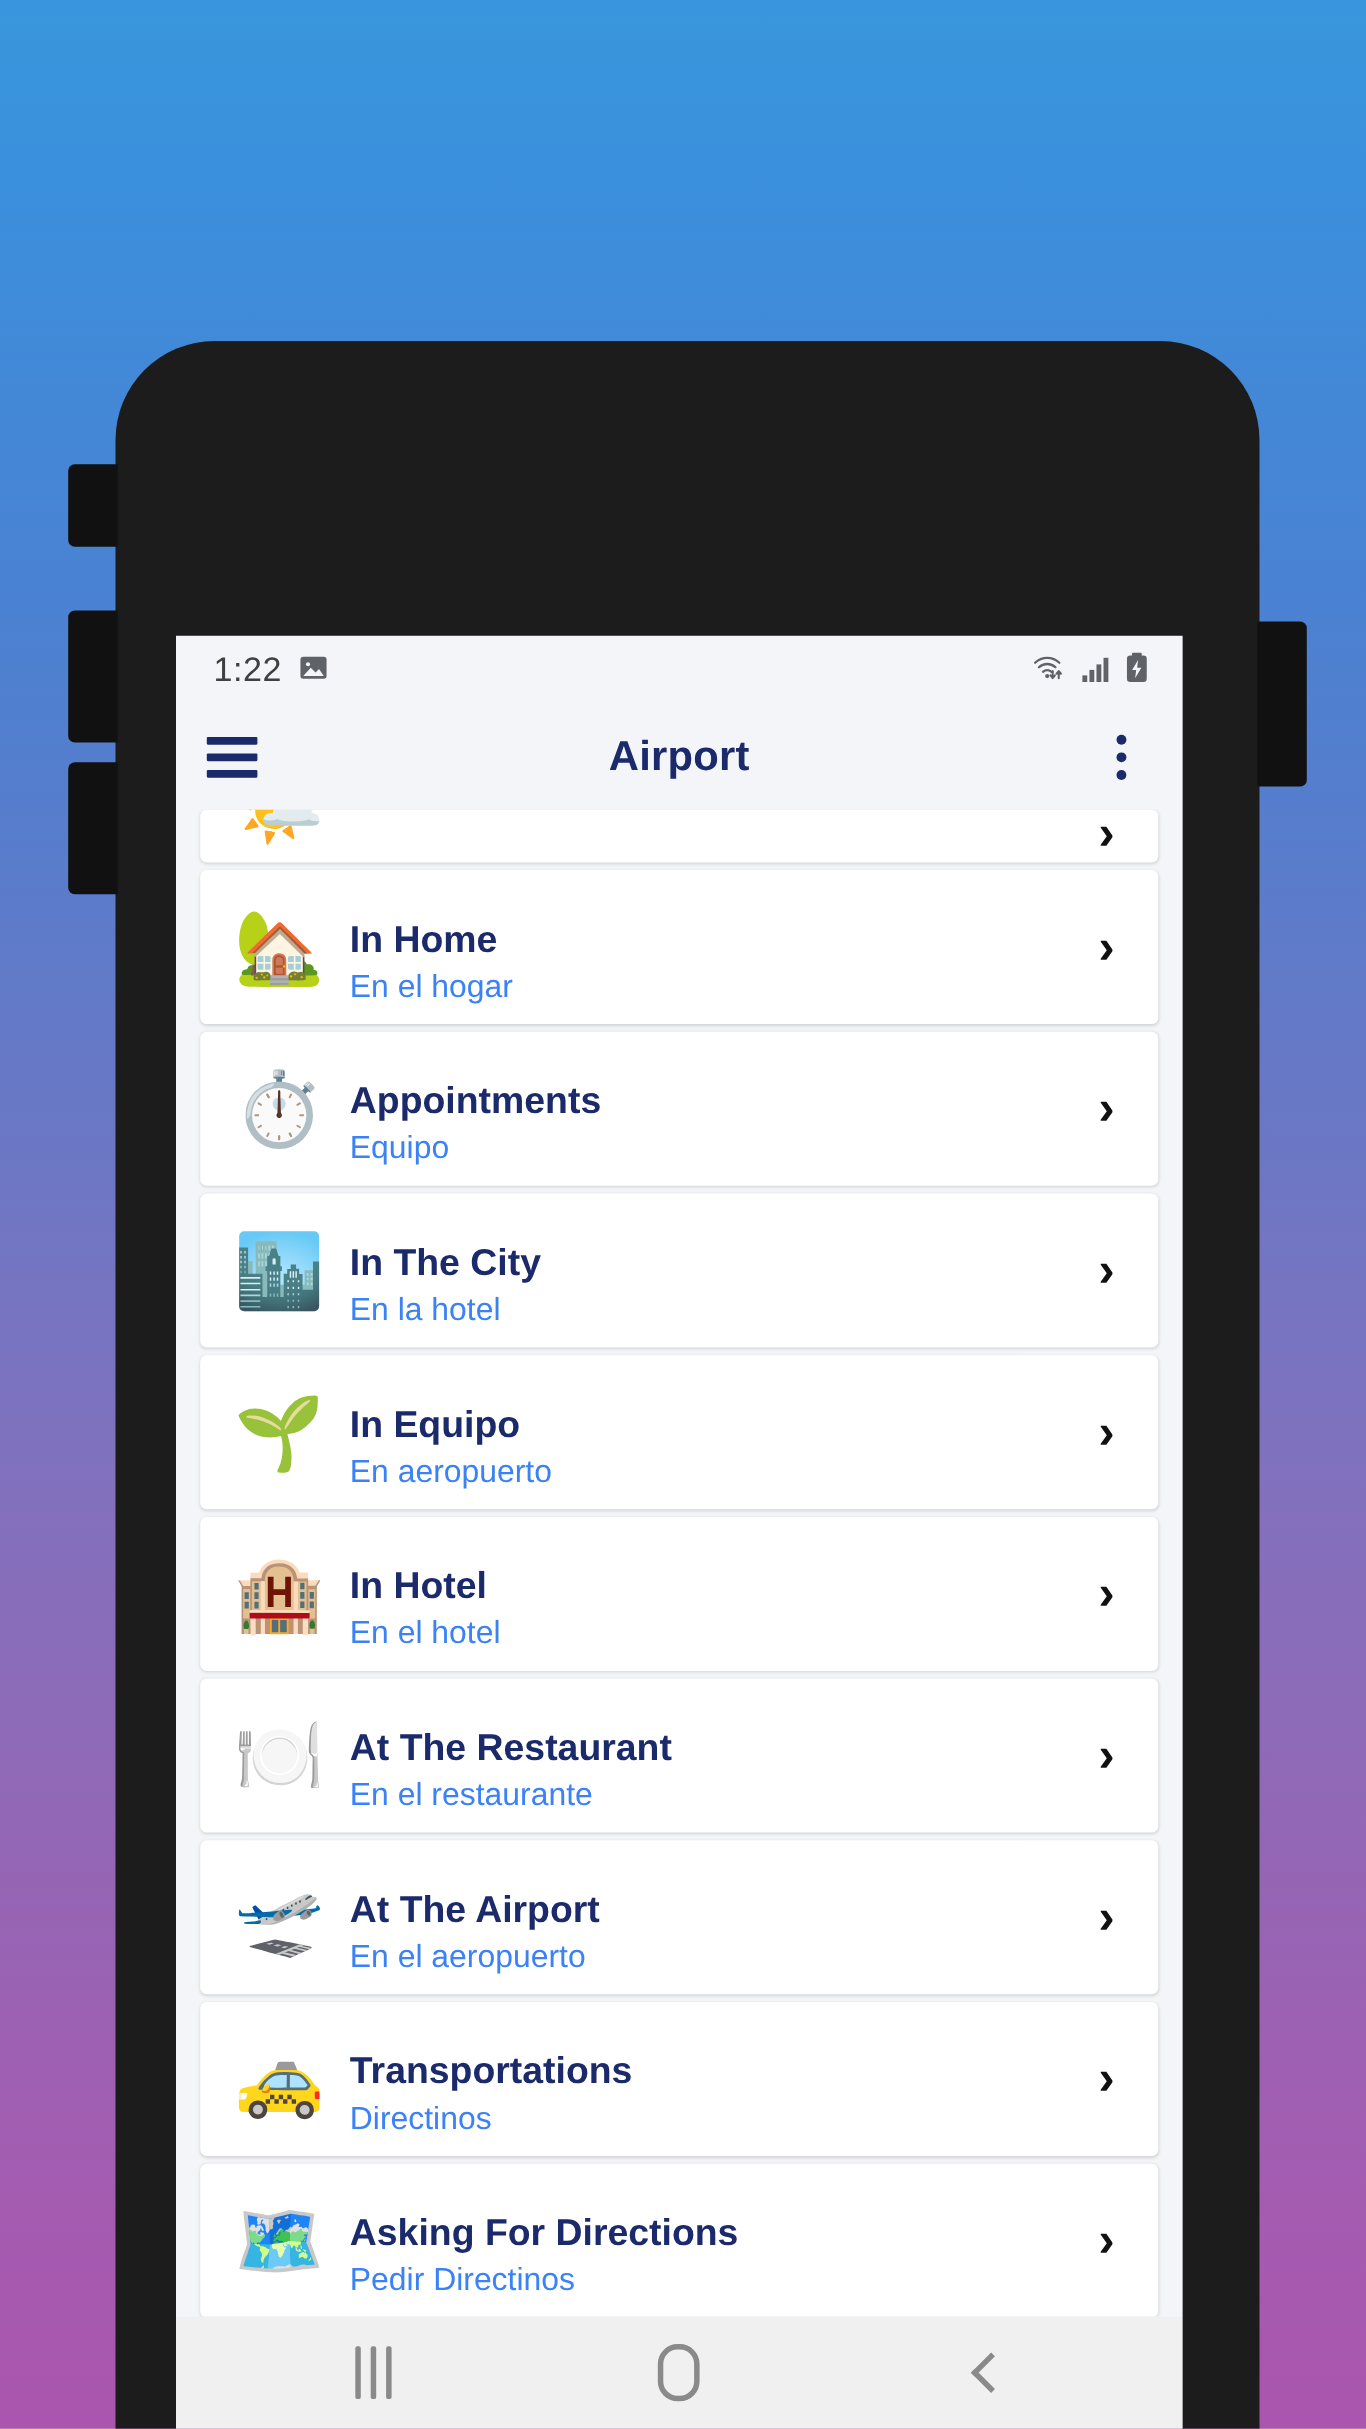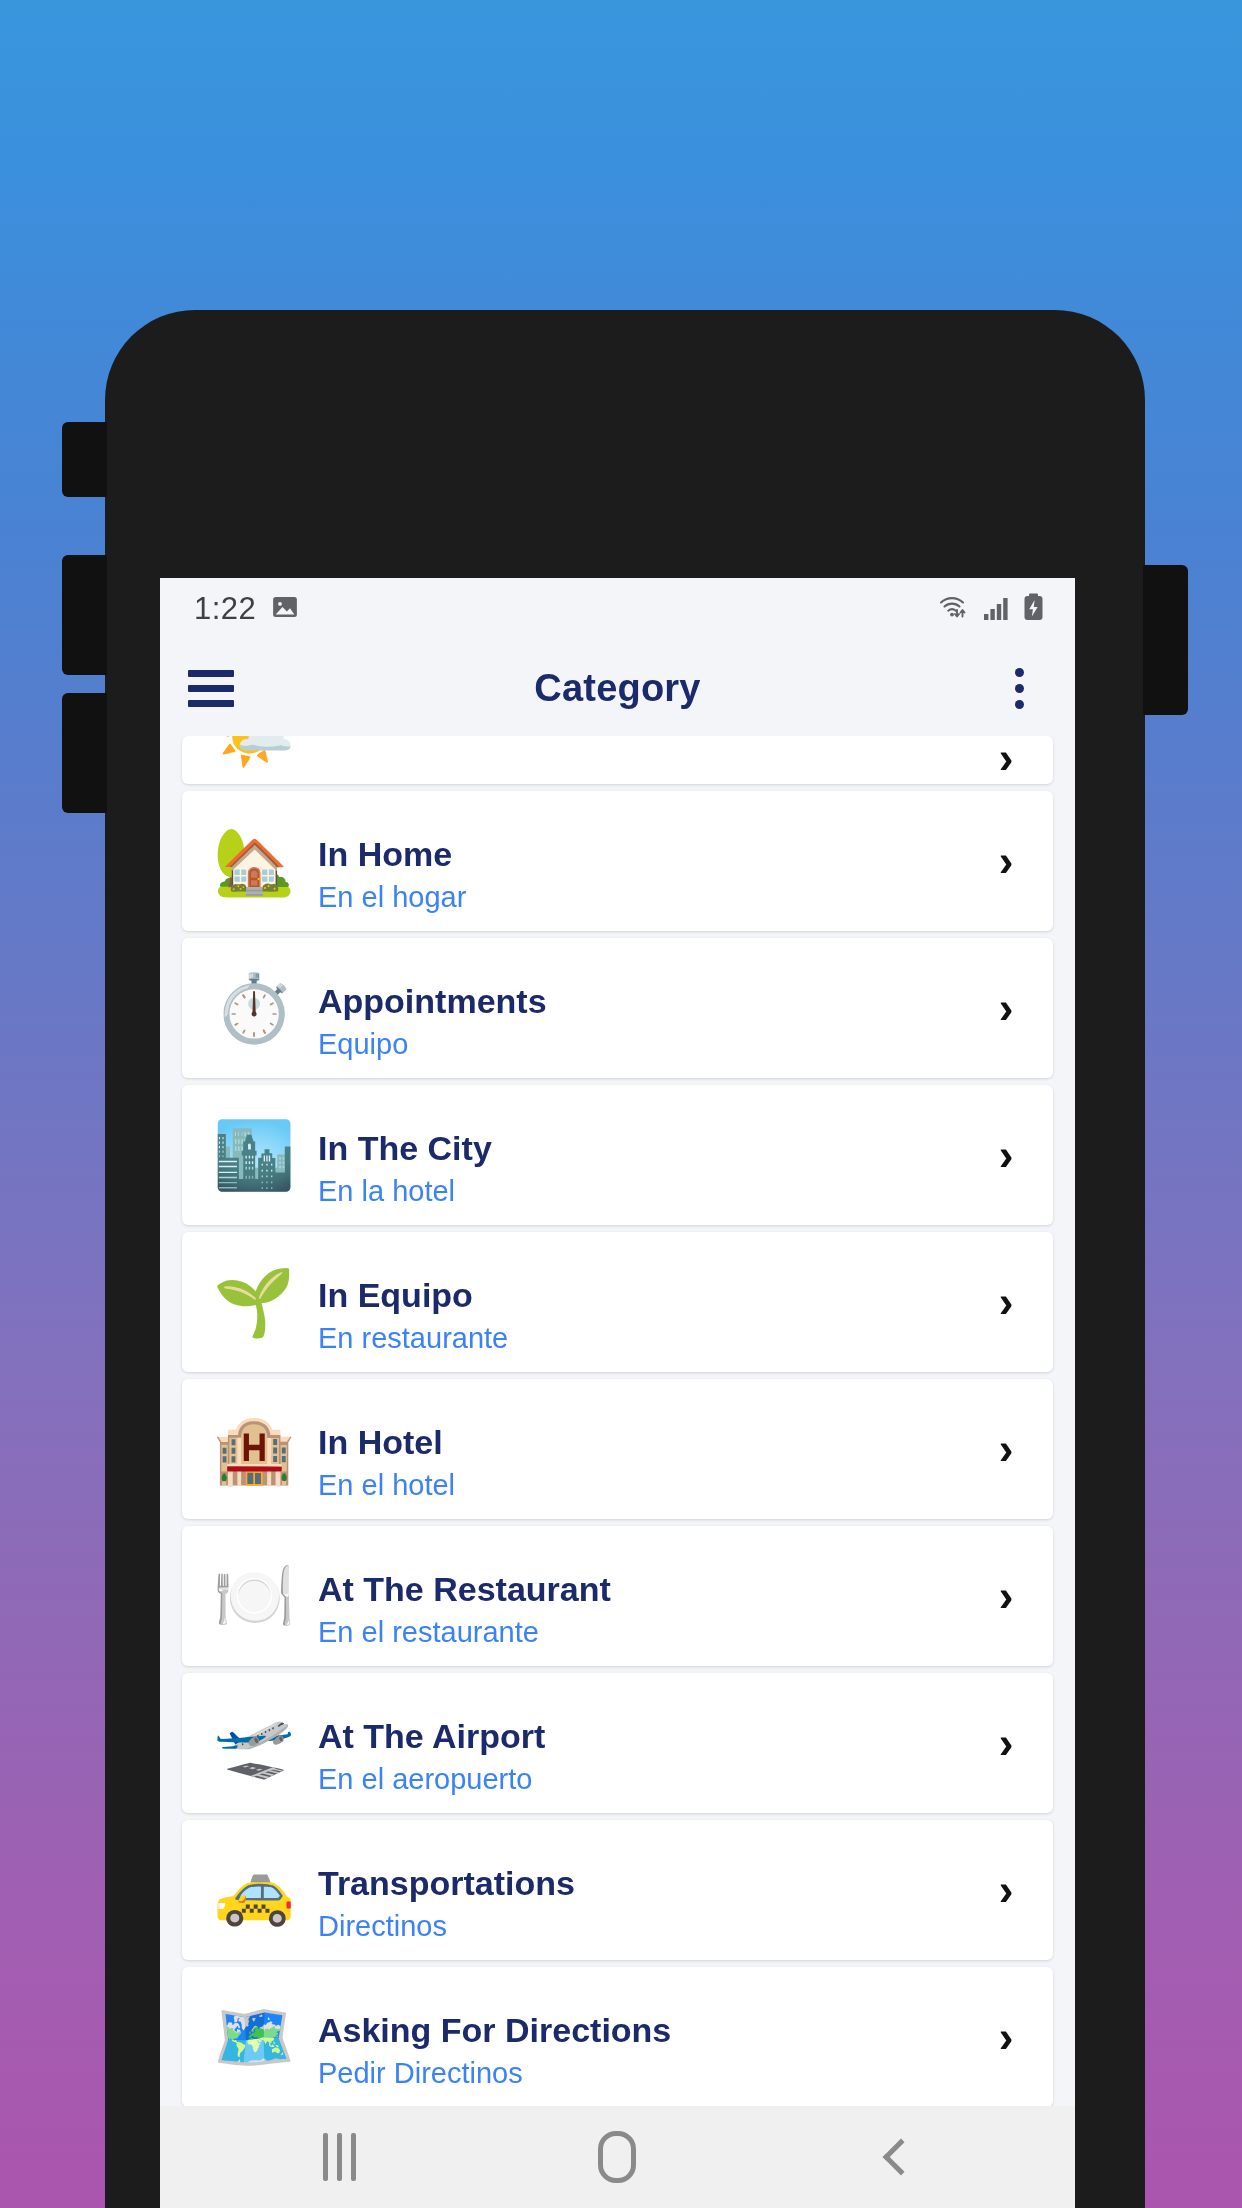--- a/index.html
+++ b/index.html
@@ -316,21 +316,21 @@
         </span>
       </div>
     </div>
 
     <div id="app-bar">
       <div id="menu-button">
         <span></span>
         <span></span>
         <span></span>
       </div>
-      <div id="app-title">Category</div>
+      <div id="app-title">Airport</div>
       <div id="overflow-button">
         <i></i>
         <i></i>
         <i></i>
       </div>
     </div>
 
     <div id="category-list">
         <div class="category-card partial-top">
           <div class="card-icon">🌤️</div>
@@ -357,21 +357,21 @@
           <div class="card-text">
             <div class="card-title">In The City</div>
             <div class="card-subtitle">En la hotel</div>
           </div>
           <div class="card-chevron">›</div>
         </div>
         <div class="category-card">
           <div class="card-icon">🌱</div>
           <div class="card-text">
             <div class="card-title">In Equipo</div>
-            <div class="card-subtitle">En restaurante</div>
+            <div class="card-subtitle">En aeropuerto</div>
           </div>
           <div class="card-chevron">›</div>
         </div>
         <div class="category-card">
           <div class="card-icon">🏨</div>
           <div class="card-text">
             <div class="card-title">In Hotel</div>
             <div class="card-subtitle">En el hotel</div>
           </div>
           <div class="card-chevron">›</div>

